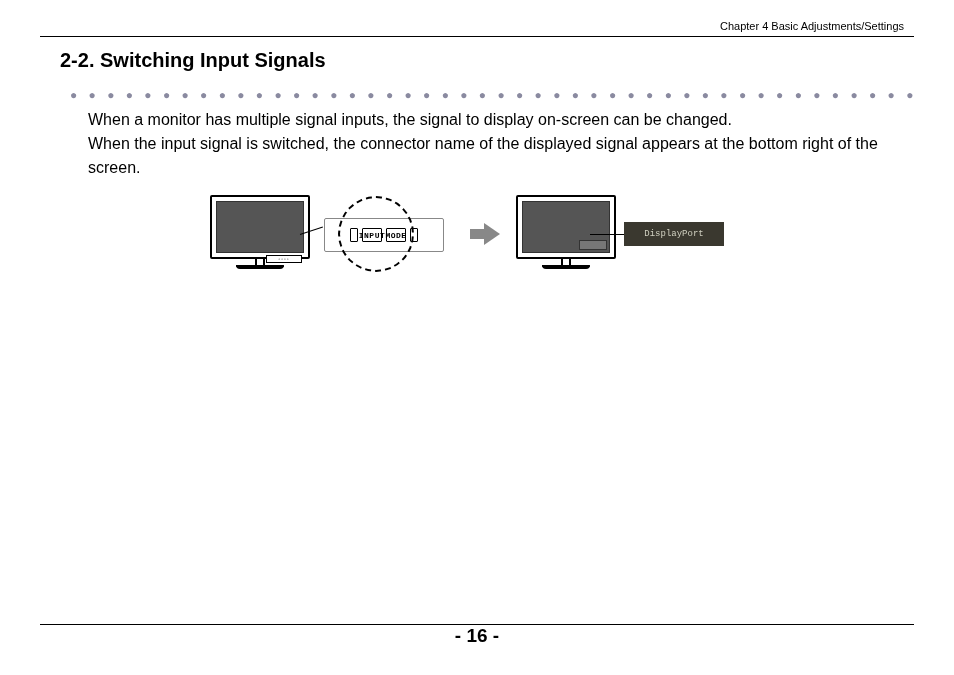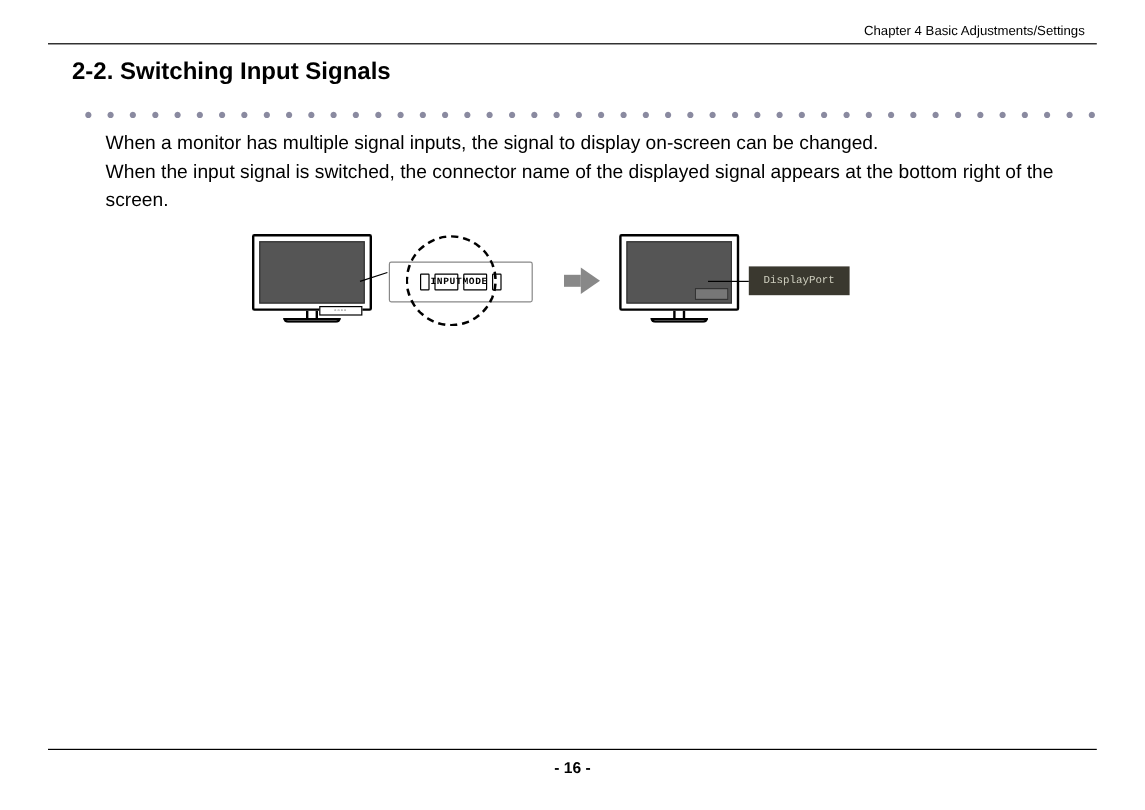--- a/index.html
+++ b/index.html
@@ -57,21 +57,21 @@
     bottom: 50px;
     border: none;
     border-top: 1px solid #000;
   }
   .page-num {
     position: absolute;
     left: 0;
     right: 0;
     bottom: 28px;
     text-align: center;
-    font-size: 13px;
+    font-size: 19px;
     font-weight: bold;
   }
 
   
   .monitor {
     position: relative;
     width: 100px;
     height: 78px;
   }
   .bezel {
@@ -211,21 +211,21 @@
     bottom: 2px;
     width: 28px;
     height: 10px;
     background: #777;
     border: 1px solid #333;
   }
 
   
   .dp-box {
     position: relative;
-    width: 84px;
+    width: 100px;
     height: 24px;
     background: #3a382f;
     color: #d0d0c0;
     font-family: "Courier New", monospace;
     font-size: 9px;
     display: flex;
     align-items: center;
     justify-content: center;
     margin-left: -2px;
   }

